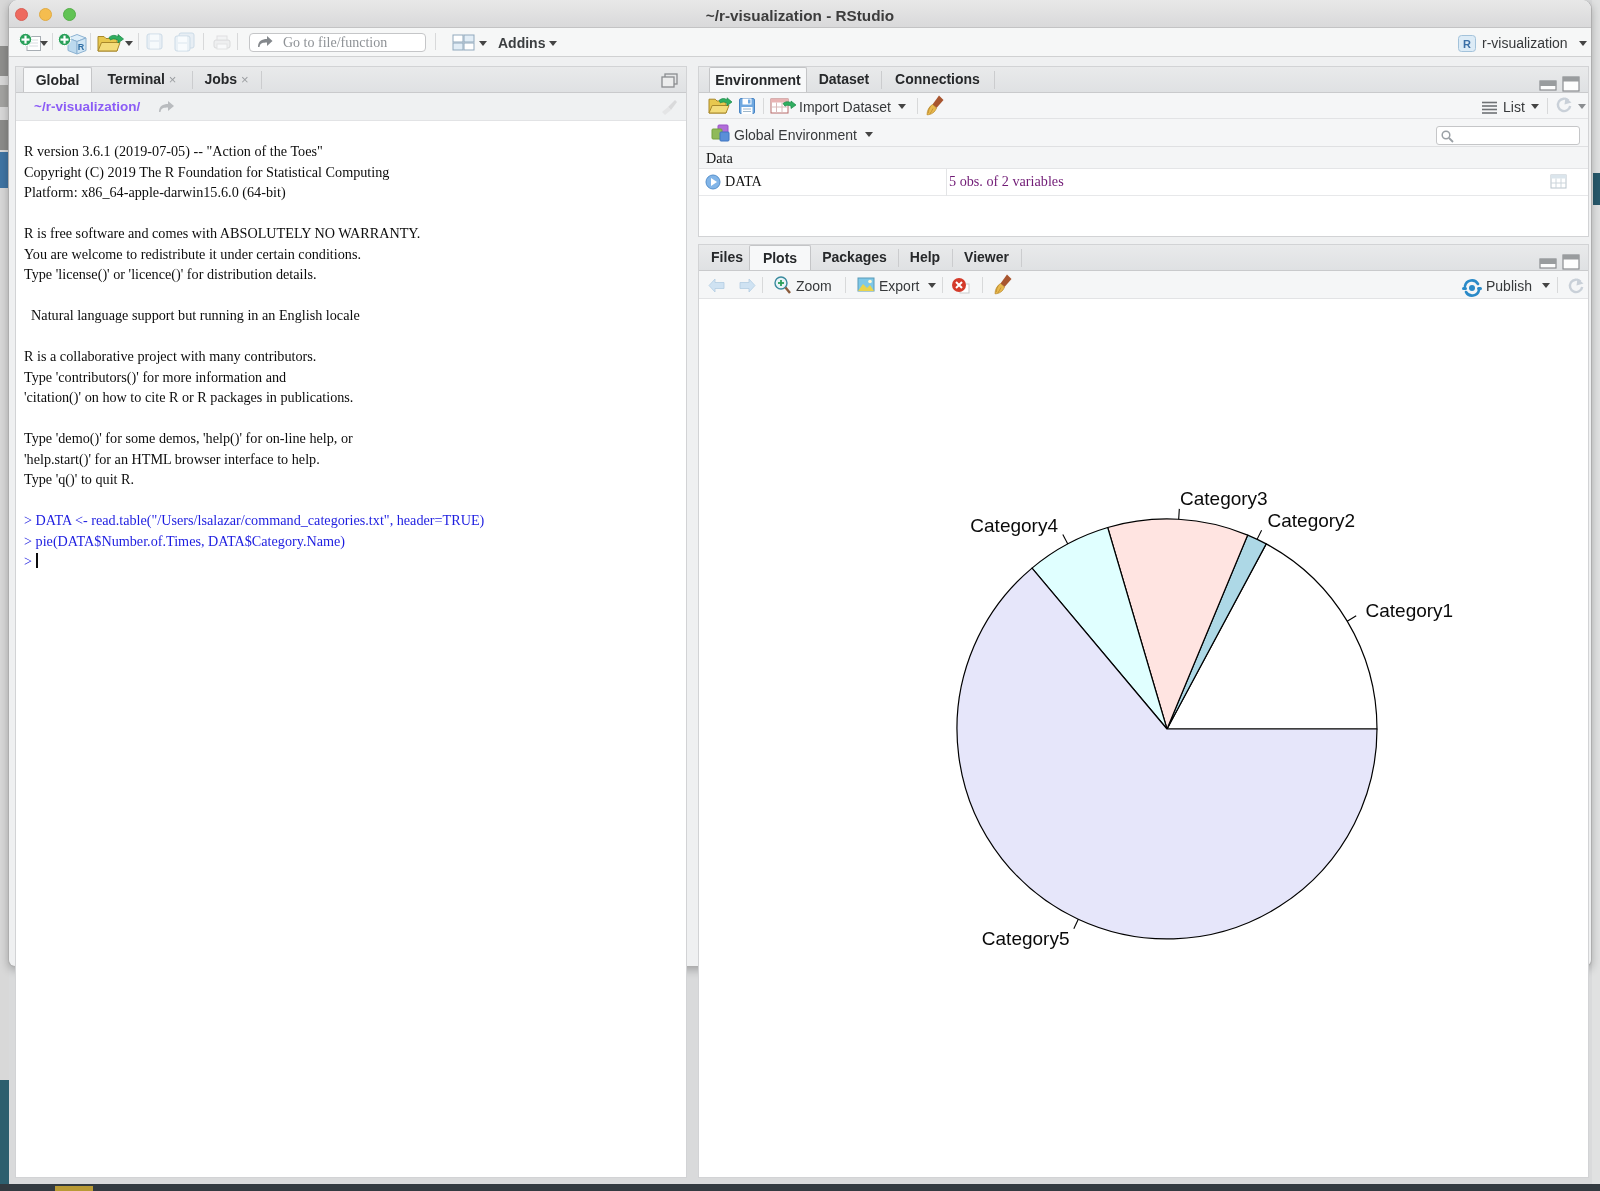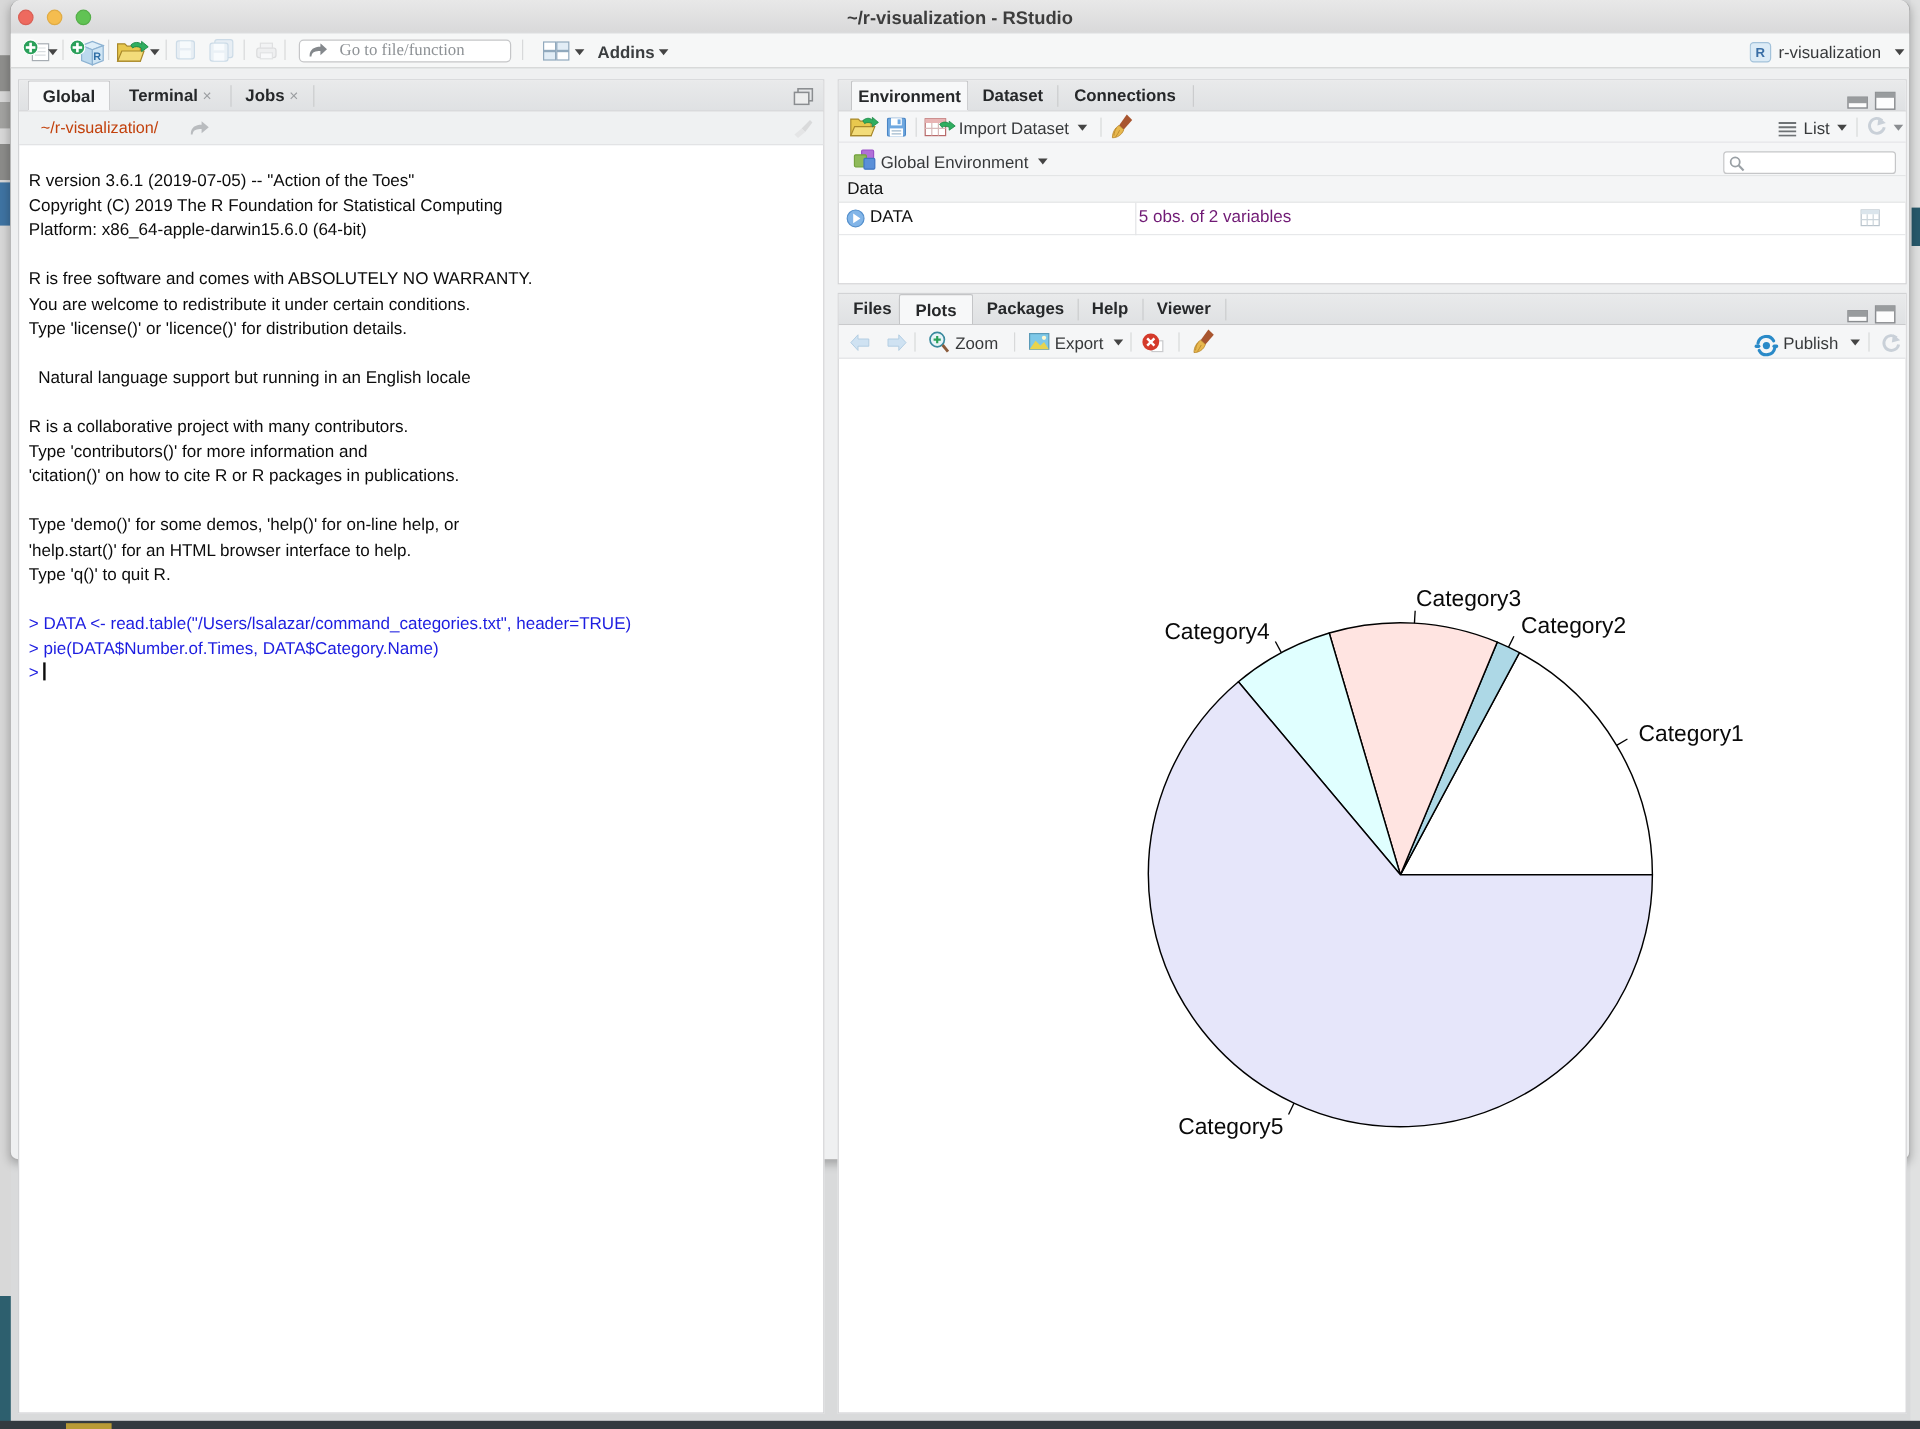--- a/index.html
+++ b/index.html
@@ -8,21 +8,21 @@
   .abs { position:absolute; }
   .sep { position:absolute; width:1px; background:#d8d9da; }
   .caret { position:absolute; width:0; height:0; border-left:4px solid transparent; border-right:4px solid transparent; border-top:5px solid #444; }
   .tabrow { position:absolute; background:linear-gradient(#e9eaeb,#dfe1e3); border-bottom:1px solid #c9cacc; }
   .tab { position:absolute; top:0; height:100%; font-size:14px; font-weight:700; color:#26282a; text-align:center; line-height:25px; }
   .tabsel { background:#f7f8f9; border:1px solid #c4c5c7; border-bottom:none; border-radius:2px 2px 0 0; }
   .tabsep { position:absolute; top:4px; height:18px; width:1px; background:#cbccce; }
   .tabx { color:#9b9ea1; font-weight:400; font-size:13px; }
   .ptool { position:absolute; background:#f5f6f7; border-bottom:1px solid #e2e3e5; }
   .uit { position:absolute; font-size:14px; color:#37393b; white-space:nowrap; }
-  .mono { font-family:Liberation Sans, sans-serif; }
+  .mono { font-family:Liberation Serif, serif; }
 </style>
 </head>
 <body>
 
 <div class="abs" style="left:0; top:0; width:9px; height:1191px; background:#d8d8d8;"></div>
 <div class="abs" style="left:0; top:46px; width:9px; height:30px; background:#8f8f8d;"></div>
 <div class="abs" style="left:0; top:85px; width:9px; height:22px; background:#a3a3a1;"></div>
 <div class="abs" style="left:0; top:120px; width:9px; height:30px; background:#8c8c8a;"></div>
 <div class="abs" style="left:0; top:152px; width:9px; height:36px; background:#3f74a3;"></div>
 <div class="abs" style="left:0; top:1080px; width:9px; height:111px; background:#2d5f6e;"></div>
@@ -116,21 +116,21 @@
       <div class="tab" style="left:76px; width:100px;">Terminal <span class="tabx">×</span></div>
       <div class="tabsep" style="left:176px;"></div>
       <div class="tab" style="left:176px; width:69px;">Jobs <span class="tabx">×</span></div>
       <div class="tabsep" style="left:245px;"></div>
       <svg class="abs" style="left:645px; top:6px;" width="17" height="15">
         <rect x="4" y="1" width="12" height="10" fill="none" stroke="#8a8d90" stroke-width="1.3"></rect>
         <rect x="1" y="4" width="12" height="10" fill="#eceded" stroke="#8a8d90" stroke-width="1.3"></rect>
       </svg>
     </div>
     <div class="abs" style="left:0; top:26px; width:670px; height:28px; background:#eff1f2; border-bottom:1px solid #e2e3e5;">
-      <div class="abs" style="left:18px; top:6px; font-size:13.5px; font-weight:400; color:#c2410c;">~/r-visualization/</div>
+      <div class="abs" style="left:18px; top:6px; font-size:13.5px; font-weight:700; color:#8b5cf6;">~/r-visualization/</div>
       <svg class="abs" style="left:142px; top:7px;" width="17" height="13">
         <path d="M1,12 C1,6 5,4 10,4 L10,1 L16,6 L10,11 L10,7.5 C6,7.5 3,8 2.5,12 Z" fill="#b9bcbf"></path>
       </svg>
       <svg class="abs" style="left:642px; top:5px;" width="20" height="19">
         <path d="M17,2 L10,9 L13,12 L19,4 Z" fill="#d9dadb"></path>
         <path d="M10,9 L4,14 L7,17 L13,12 Z" fill="#e4e5e6"></path>
       </svg>
     </div>
     <pre class="mono" style="position:absolute; left:8px; top:74px; font-size:14.2px; line-height:20.5px; color:#0c0c0c;">R version 3.6.1 (2019-07-05) -- "Action of the Toes"
 Copyright (C) 2019 The R Foundation for Statistical Computing

